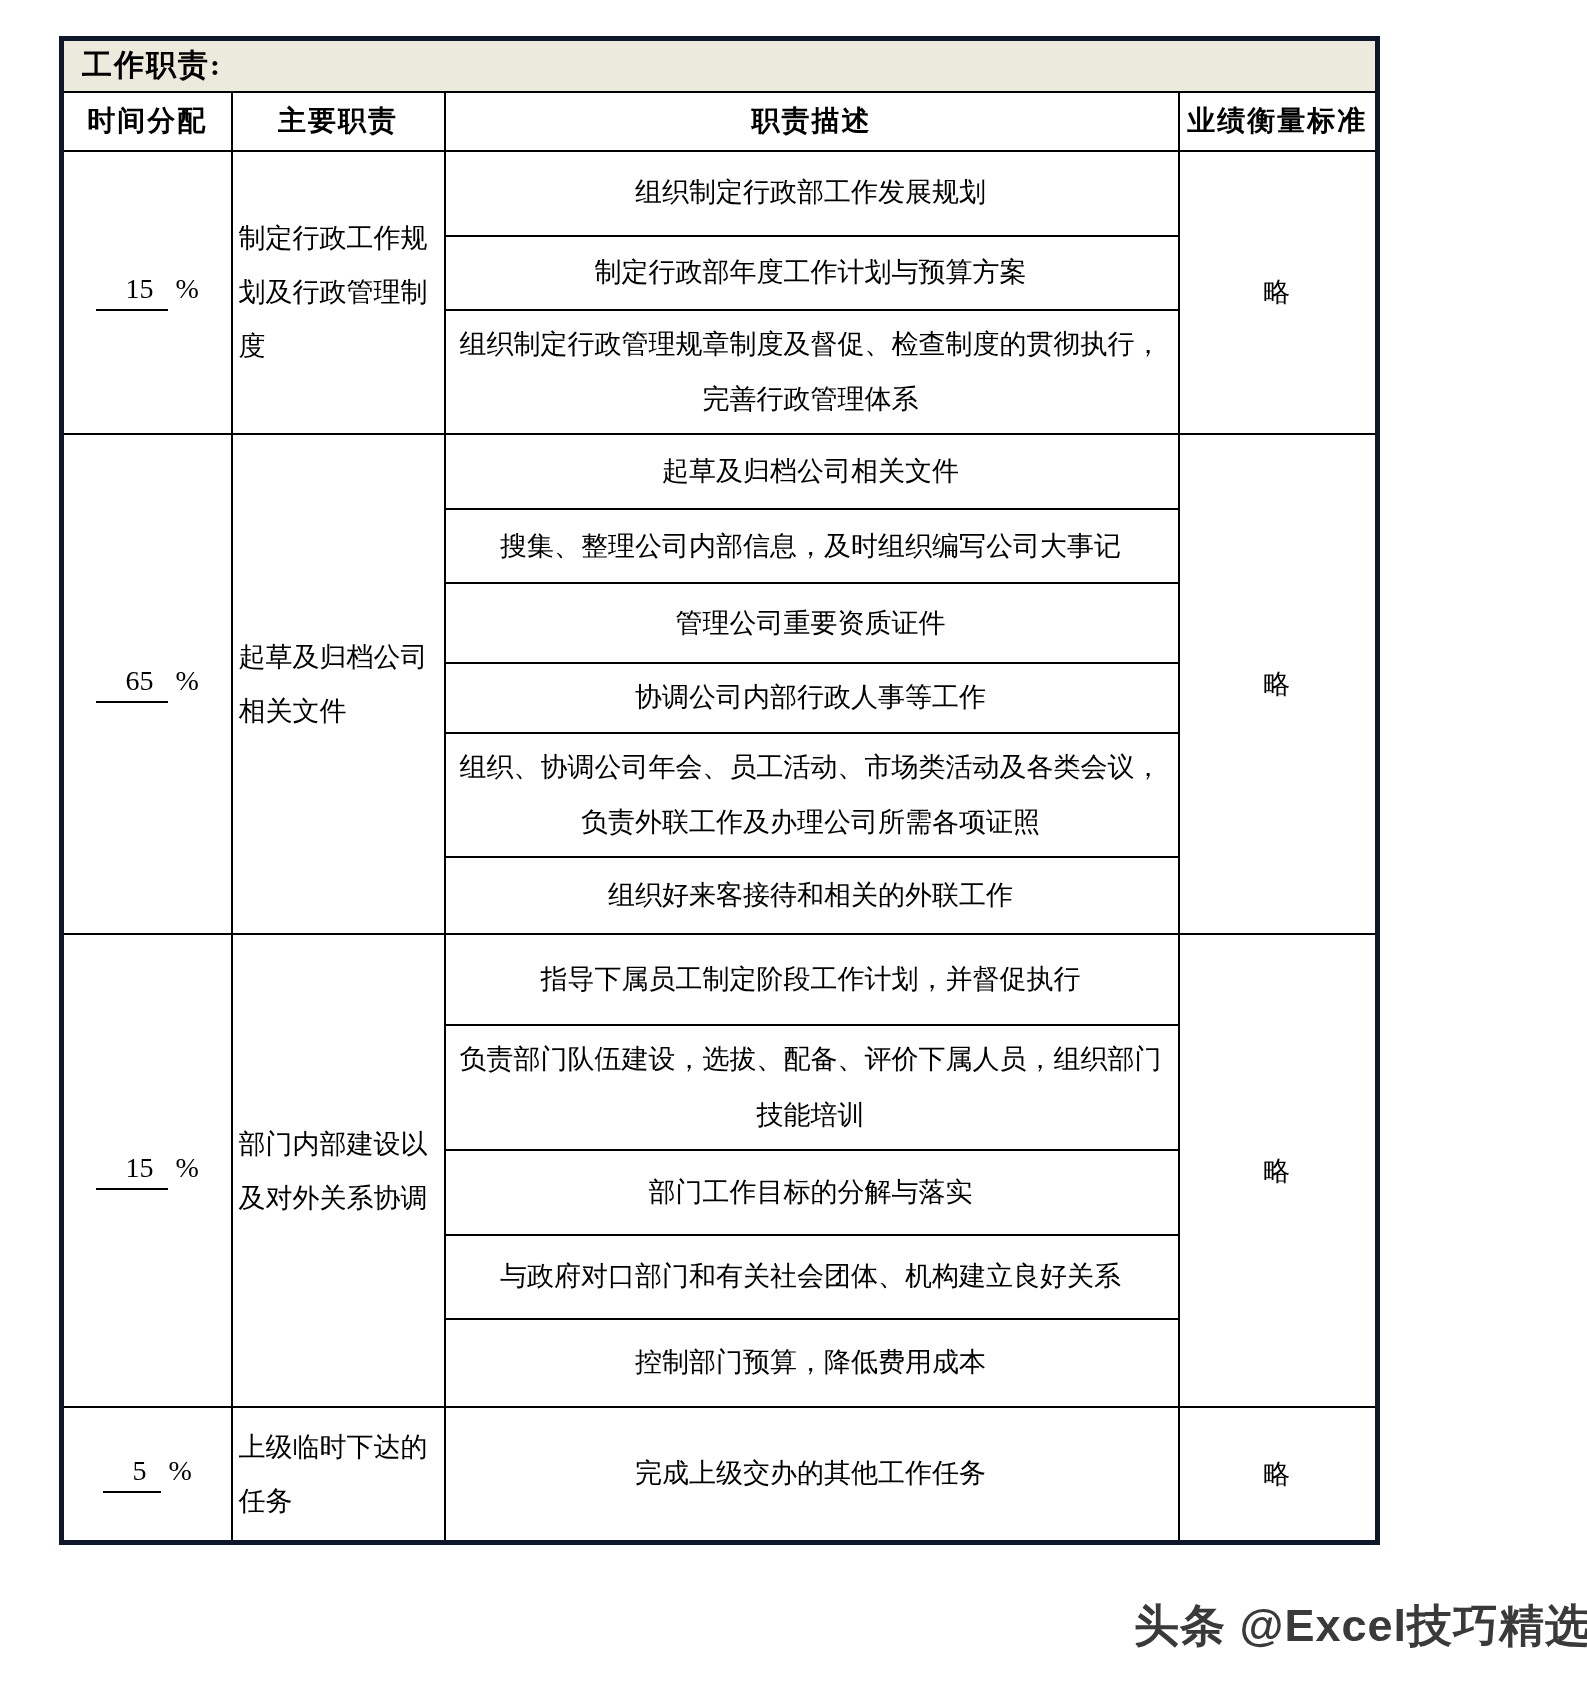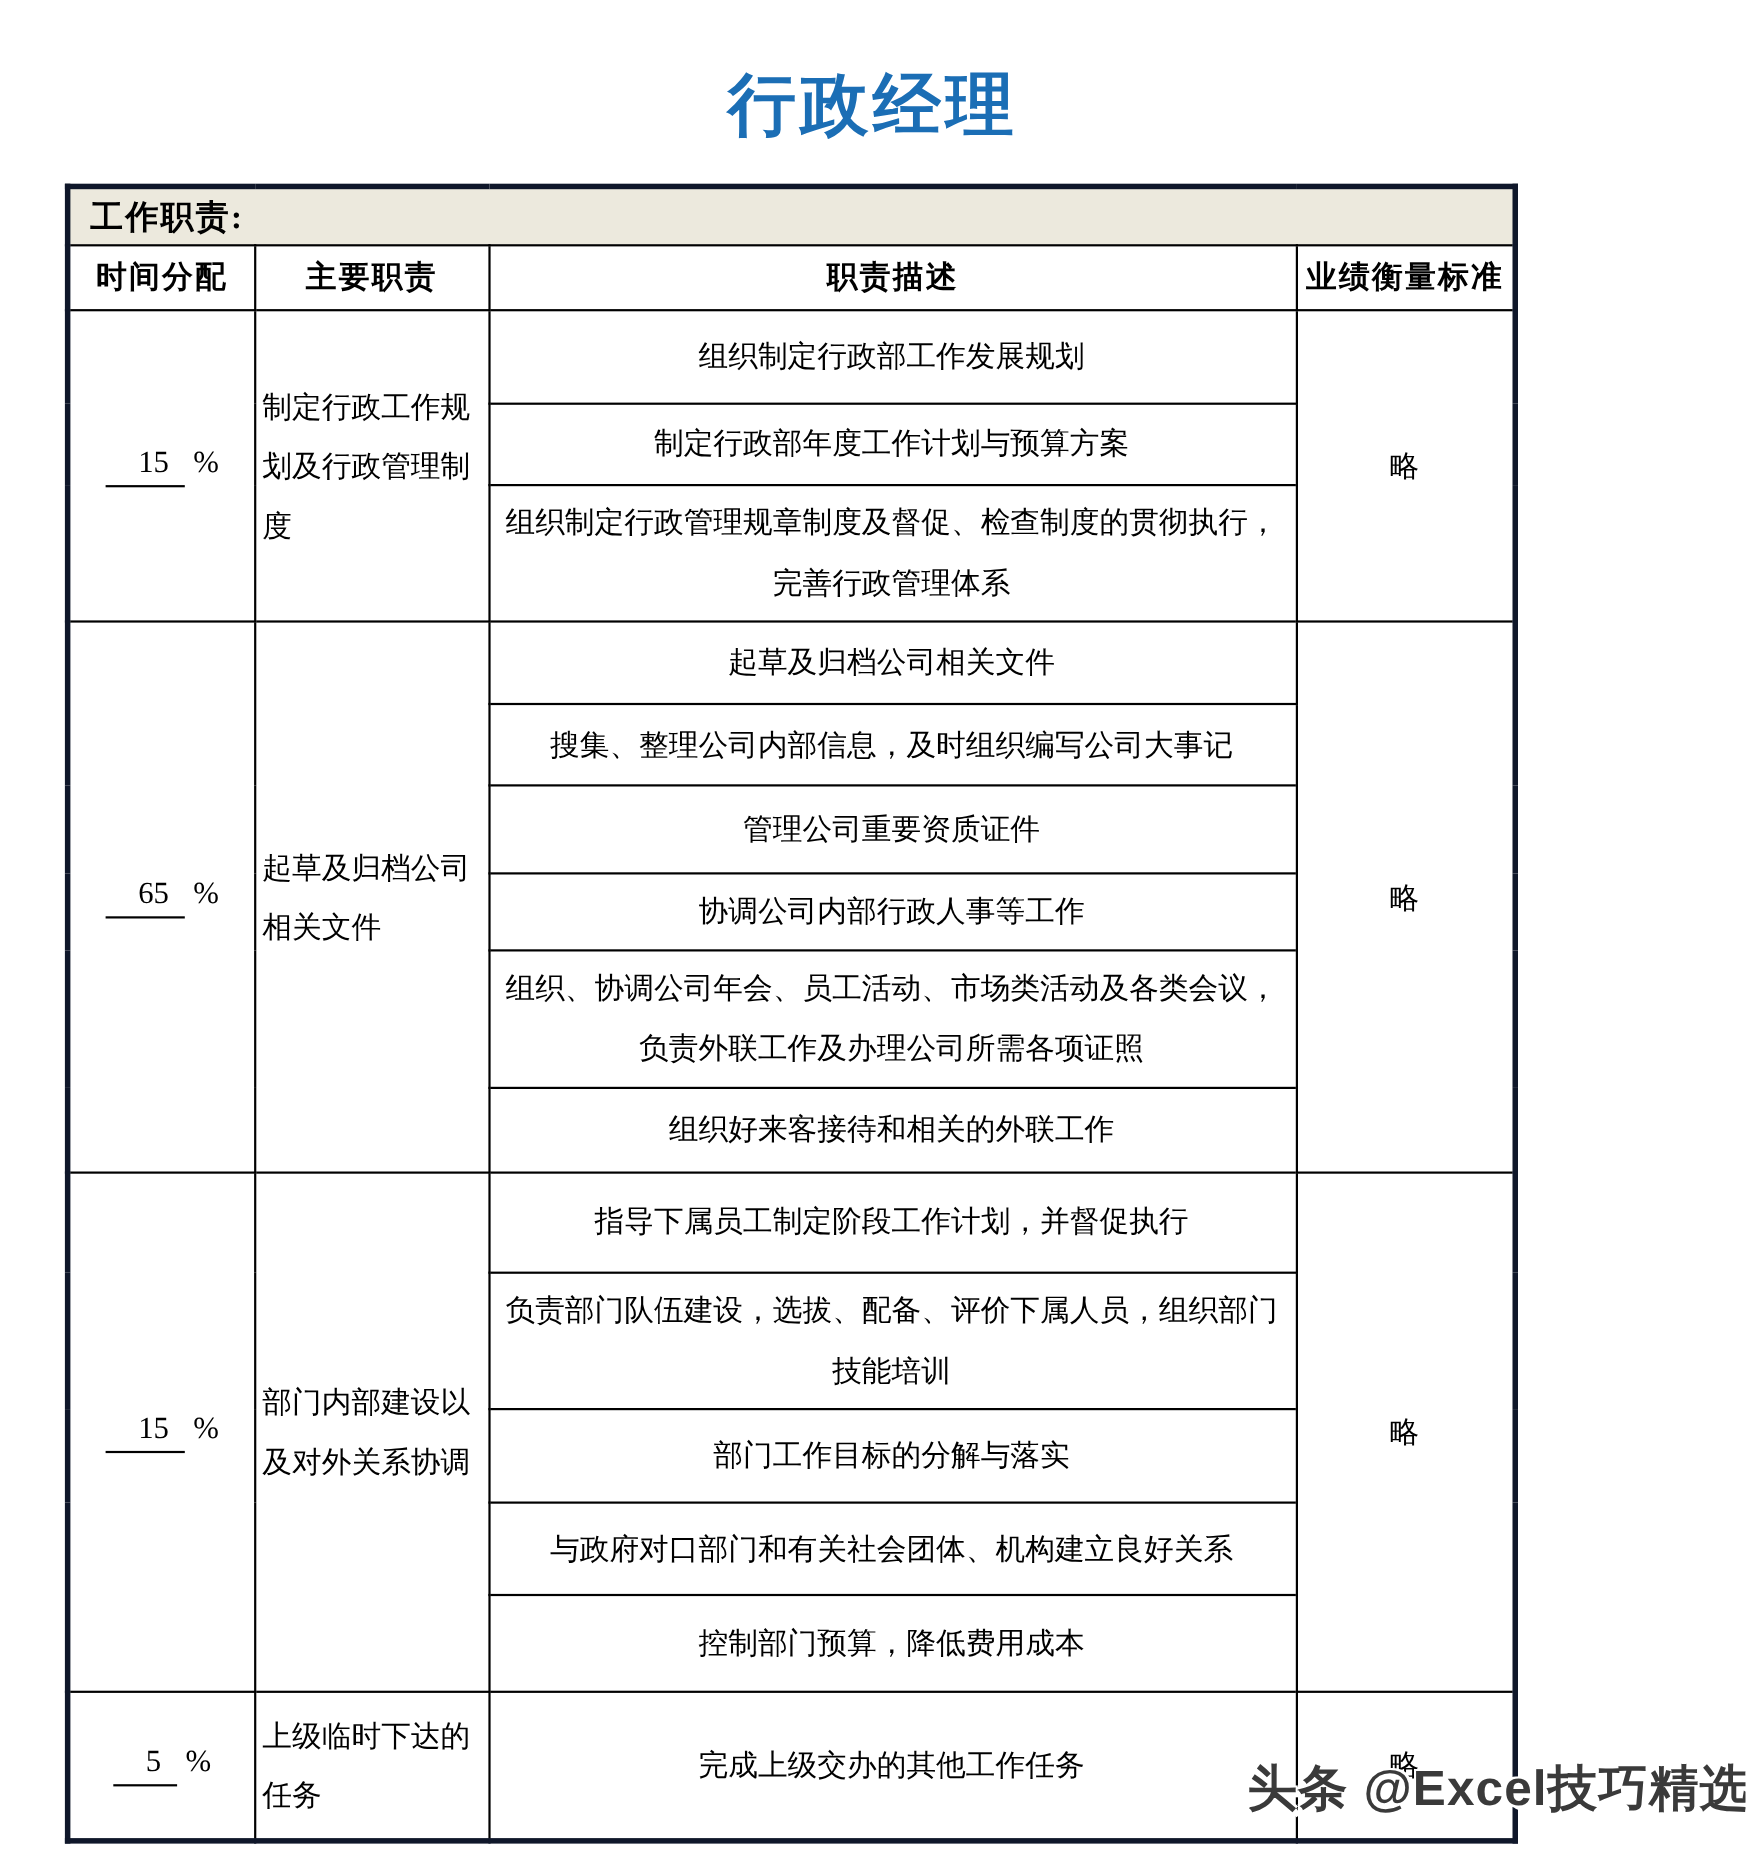--- a/index.html
+++ b/index.html
@@ -106,21 +106,20 @@
       2px 2px 0 #ffffff, -2px -2px 0 #ffffff,
       2px -2px 0 #ffffff, -2px 2px 0 #ffffff,
       4px 4px 0 #ffffff;
   }
 </style>
 </head>
 <body>
 
 <div class="page">
 
-  <h1 class="title" style="color: rgb(27, 110, 181);">行政经理</h1>
 
   <table class="duty-table">
     <colgroup>
       <col style="width:170px">
       <col style="width:213px">
       <col style="width:734px">
       <col style="width:199px">
     </colgroup>
     <tbody>
 

